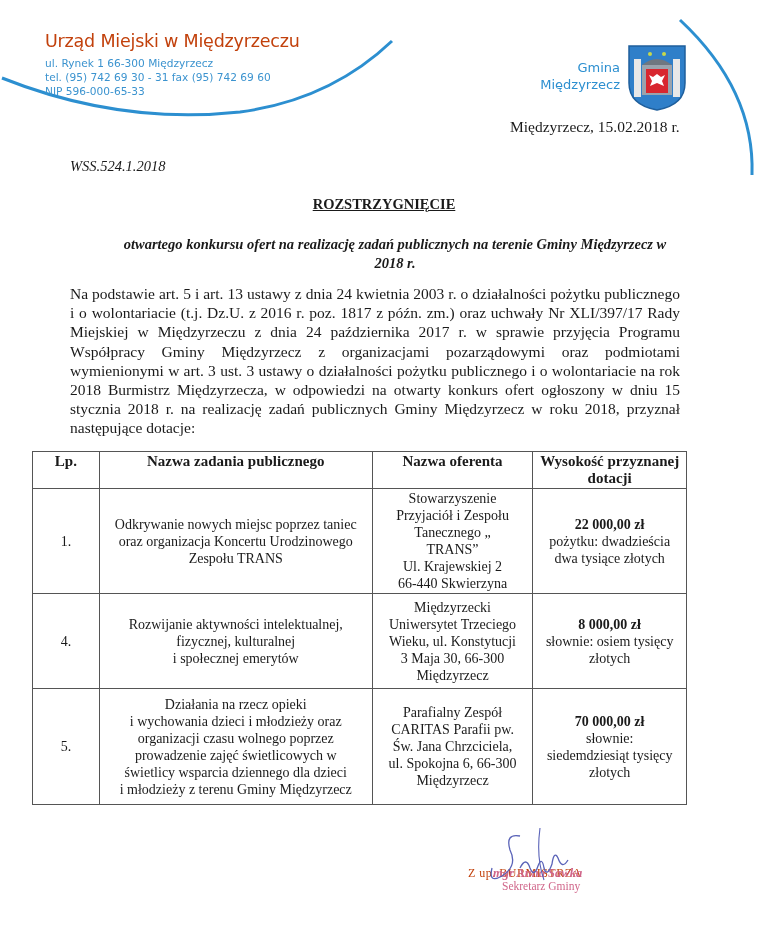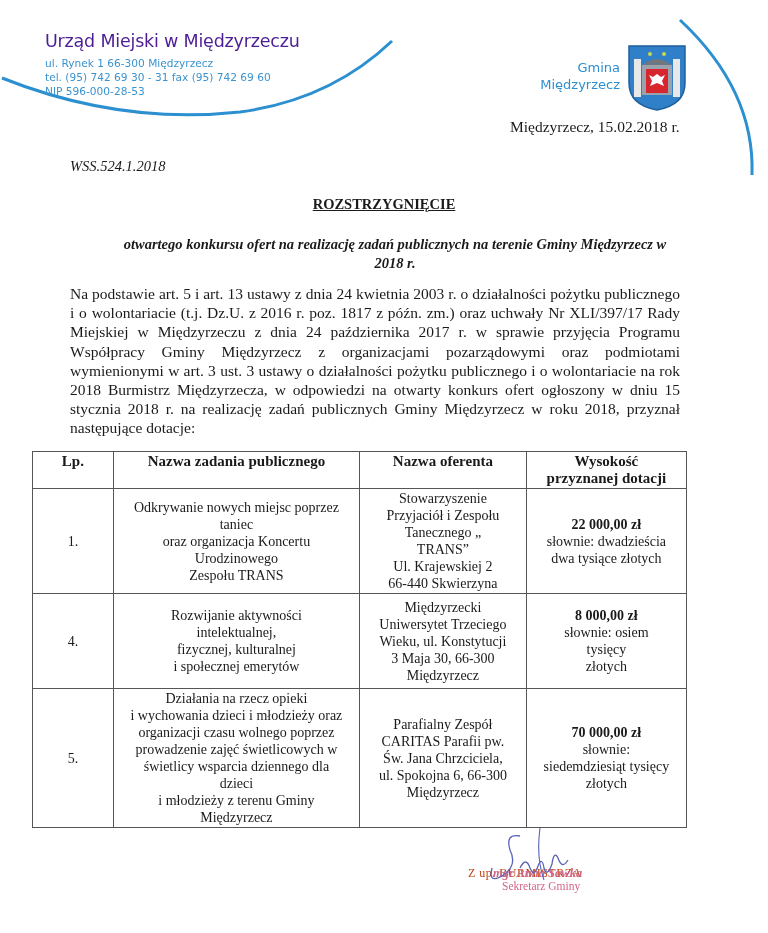--- a/index.html
+++ b/index.html
@@ -1,47 +1,47 @@
 <!DOCTYPE html>
 <html><head>
 <meta charset="utf-8">
 <style>
   html, body { margin:0; padding:0; background:#ffffff; }
   body { width:768px; height:933px; position:relative; overflow:hidden; font-family:"Liberation Serif", serif; color:#1a1a1a; }
   .abs { position:absolute; }
-  .hdr-title { left:45px; top:31px; font-family:"DejaVu Sans", sans-serif; font-size:17.5px; color:#4c1d95; letter-spacing:-0.2px; white-space:nowrap; }
+  .hdr-title { left:45px; top:31px; font-family:"DejaVu Sans", sans-serif; font-size:17.5px; color:#c2410c; letter-spacing:-0.2px; white-space:nowrap; }
   .hdr-line { left:45px; font-family:"DejaVu Sans", sans-serif; font-size:10.6px; color:#3b93cf; white-space:nowrap; }
   .gmina { font-family:"DejaVu Sans", sans-serif; font-size:13px; color:#2c8fd0; text-align:right; right:148px; white-space:nowrap; }
   .date { left:510px; top:118px; font-size:15.5px; white-space:nowrap; }
   .ref { left:70px; top:158px; font-size:14.5px; white-space:nowrap;font-style:italic; }
   .heading { left:0; width:768px; text-align:center; top:196px; font-size:14.5px; font-weight:bold; text-decoration:underline; }
   .subtitle { left:110px; width:570px; text-align:center; top:235px; font-size:14.5px; font-weight:bold; line-height:19px;font-style:italic; }
   .para { left:70px; width:610px; top:284px; font-size:15.5px; line-height:19.2px; text-align:justify; }
   table.grants { position:absolute; left:32px; top:451px; width:655px; border-collapse:collapse; font-size:14px; }
-  table.grants td, table.grants th { border:1px solid #555; text-align:center; vertical-align:middle; padding:1px 16px; line-height:17px; }
+  table.grants td, table.grants th { border:1px solid #555; text-align:center; vertical-align:middle; padding:1px 4px; line-height:17px; }
   table.grants th { font-weight:bold; font-size:15px; vertical-align:top; height:33px; }
   .c1 { width:58px; } .c2 { width:265px; } .c3 { width:152px; } .c4 { width:145px;margin-left:45px; }
   .amount { font-weight:bold; display:block; }
   .pre { white-space:pre-line; }
   .stamp1 { left:468px; top:822px; font-size:12px; color:#c2410c; letter-spacing:0.5px; white-space:nowrap;margin-top:44px; }
   .stamp2 { left:493px; top:866px; font-size:12.5px; color:#d0668a; font-style:italic; font-weight:bold; white-space:nowrap; }
   .stamp3 { left:502px; top:880px; font-size:11.5px; color:#d0668a; white-space:nowrap;text-align:right; }
 </style>
 </head>
 <body>
 
 <svg class="abs" style="left:0;top:0" width="768" height="933">
   <path d="M 2 78 Q 120 125 240 112 Q 330 100 392 41" fill="none" stroke="#2c8fd0" stroke-width="3"></path>
   <path d="M 680 20 Q 755 90 752 175" fill="none" stroke="#2c8fd0" stroke-width="3"></path>
 </svg>
 
 <div class="abs hdr-title">Urząd Miejski w Międzyrzeczu</div>
 <div class="abs hdr-line" style="top:57px">ul. Rynek 1 66-300 Międzyrzecz</div>
 <div class="abs hdr-line" style="top:71px">tel. (95) 742 69 30 - 31 fax (95) 742 69 60</div>
-<div class="abs hdr-line" style="top:85px">NIP 596-000-28-53</div>
+<div class="abs hdr-line" style="top:85px">NIP 596-000-65-33</div>
 
 <div class="abs gmina" style="top:60px">Gmina</div>
 <div class="abs gmina" style="top:77px">Międzyrzecz</div>
 
 <svg class="abs" style="left:628px;top:45px" width="58" height="66" viewBox="0 0 58 66">
   <path d="M1 1 H57 V38 Q57 60 29 65 Q1 60 1 38 Z" fill="#2f7fc9" stroke="#1f5f9c" stroke-width="1.5"></path>
   <rect x="6" y="14" width="7" height="38" fill="#e8e8e8"></rect>
   <rect x="45" y="14" width="7" height="38" fill="#e8e8e8"></rect>
   <rect x="14" y="20" width="30" height="30" fill="#9aa3ad"></rect>
   <rect x="18" y="24" width="22" height="24" fill="#d8262f"></rect>
@@ -73,21 +73,21 @@
 oraz organizacja Koncertu Urodzinowego
 Zespołu TRANS</td>
       <td class="pre">Stowarzyszenie
 Przyjaciół i Zespołu
 Tanecznego „
 TRANS”
 Ul. Krajewskiej 2
 66-440 Skwierzyna</td>
       <td>
         <span class="amount">22 000,00 zł</span>
-        <span class="pre">słownie: dwadzieścia
+        <span class="pre">pożytku: dwadzieścia
 dwa tysiące złotych</span>
       </td>
     </tr>
     <tr style="height:95px">
       <td>4.</td>
       <td class="pre">Rozwijanie aktywności intelektualnej,
 fizycznej, kulturalnej
 i społecznej emerytów</td>
       <td class="pre">Międzyrzecki
 Uniwersytet Trzeciego

